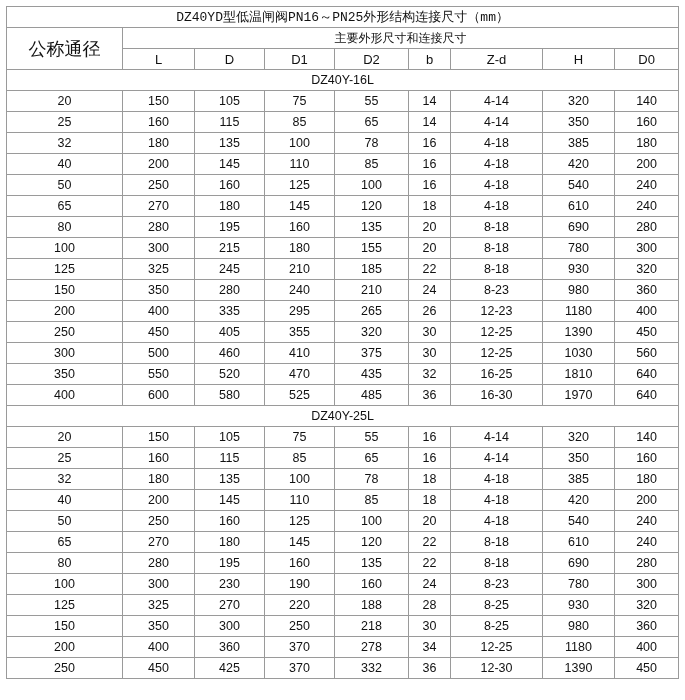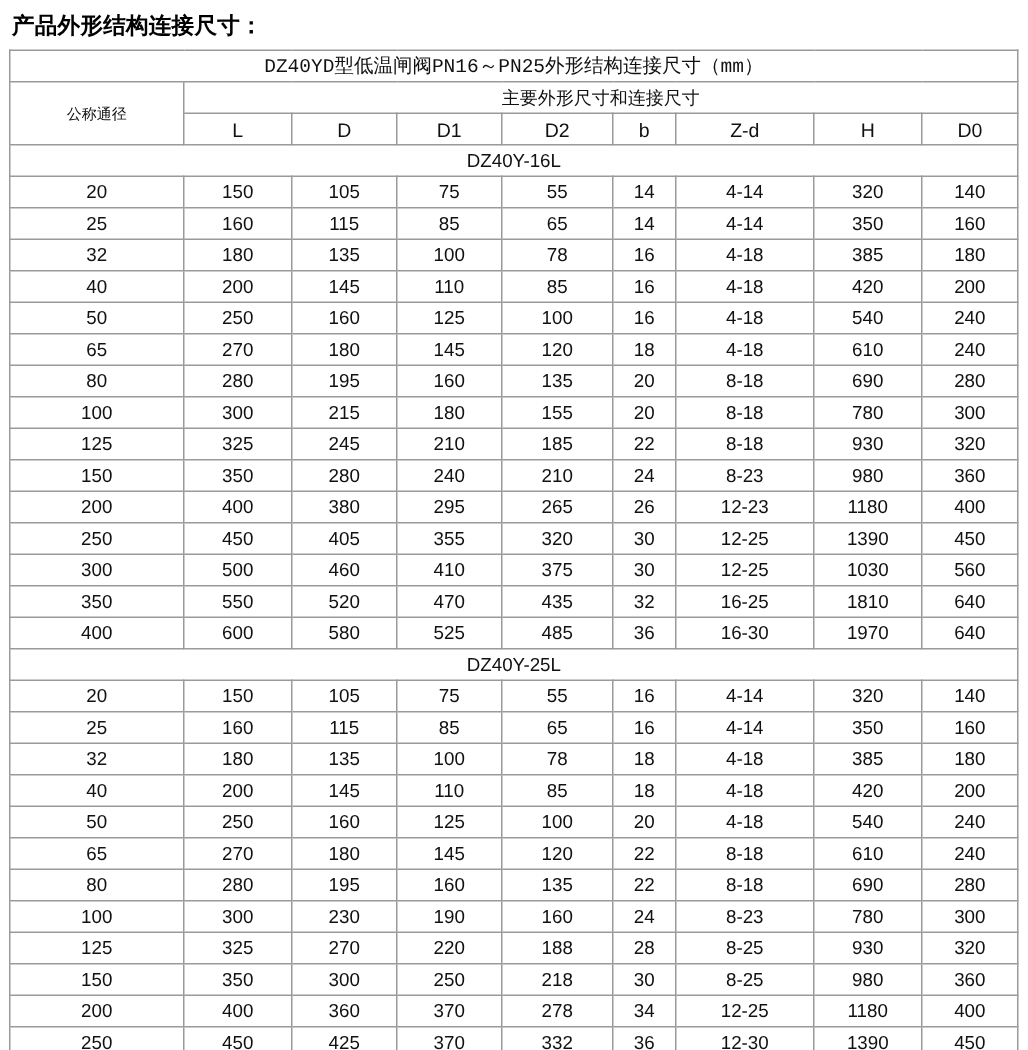--- a/index.html
+++ b/index.html
@@ -43,21 +43,21 @@
     font-weight: normal;
     color: #111;
   }
   .caption-cell {
     height: 26px;
     font-size: 13px;
     color: #222;
     font-family: Liberation Mono, monospace;
   }
   .hdr-nominal {
-    font-size: 10px;
+    font-size: 18px;
     color: #1a1a1a;
     margin-left: 40px;
   }
   .hdr-group {
     font-size: 12px;
     color: #1a1a1a;
   }
   .hdr-col {
     font-size: 13px;
     color: #0a5f30;
@@ -92,21 +92,20 @@
   col.c5 { width: 42px; }
   col.c6 { width: 92px; }
   col.c7 { width: 72px; }
   col.c8 { width: 64px; }
 </style>
 </head>
 <body>
 
 <div class="page">
 
-  <div class="page-title">产品外形结构连接尺寸：</div>
 
   <table class="spec">
     <colgroup>
       <col class="c0">
         <col class="c1">
         <col class="c2">
         <col class="c3">
         <col class="c4">
         <col class="c5">
         <col class="c6">
@@ -241,21 +240,21 @@
         <td>240</td>
         <td>210</td>
         <td>24</td>
         <td>8-23</td>
         <td>980</td>
         <td>360</td>
       </tr>
       <tr class="data-row">
         <td>200</td>
         <td>400</td>
-        <td>380</td>
+        <td>335</td>
         <td>295</td>
         <td>265</td>
         <td>26</td>
         <td>12-23</td>
         <td>1180</td>
         <td>400</td>
       </tr>
       <tr class="data-row">
         <td>250</td>
         <td>450</td>

